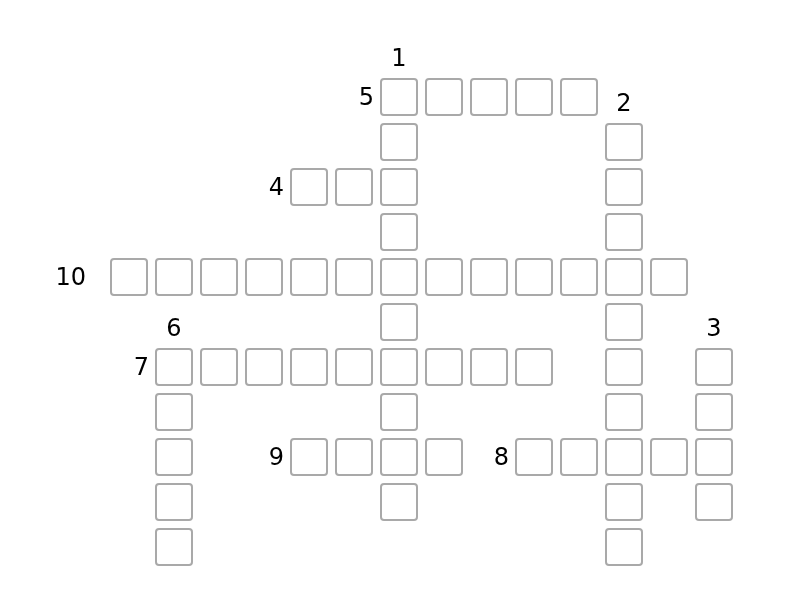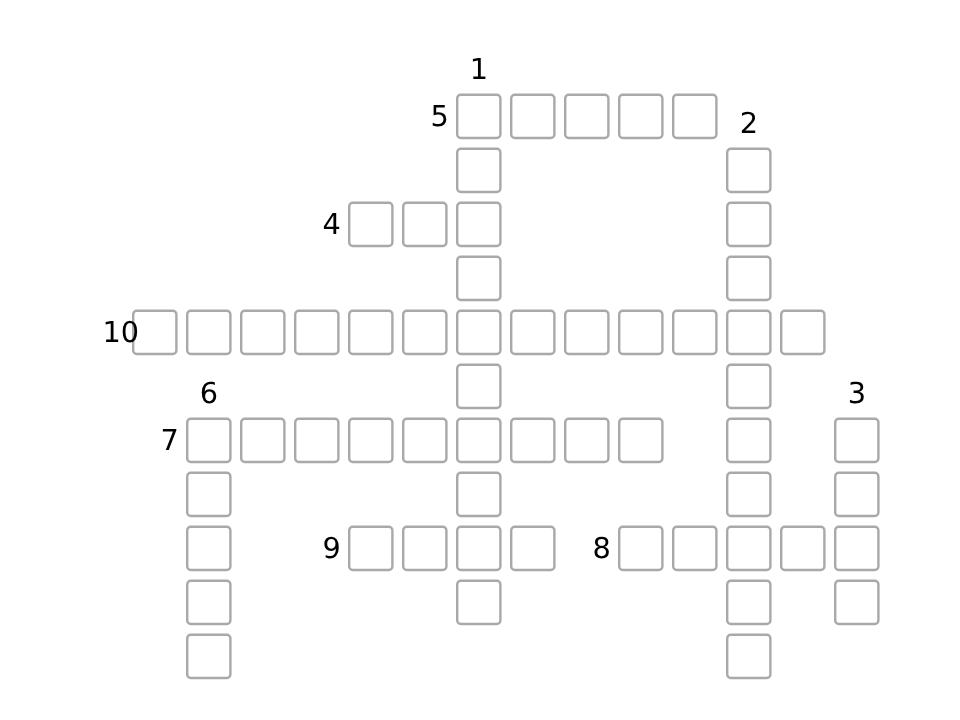--- a/index.html
+++ b/index.html
@@ -118,15 +118,15 @@
       <div class="cell" style="left: 650px; top: 258px;"></div>
       <div class="clue-number down" style="left: 380px; top: 44px;">1</div>
       <div class="clue-number down" style="left: 605px; top: 89px;">2</div>
       <div class="clue-number down" style="left: 695px; top: 314px;">3</div>
       <div class="clue-number across" style="left: 240px; top: 168px;">4</div>
       <div class="clue-number across" style="left: 330px; top: 78px;">5</div>
       <div class="clue-number down" style="left: 155px; top: 314px;">6</div>
       <div class="clue-number across" style="left: 105px; top: 348px;">7</div>
       <div class="clue-number across" style="left: 465px; top: 438px;">8</div>
       <div class="clue-number across" style="left: 240px; top: 438px;">9</div>
-      <div class="clue-number across" style="left: 72px; top: 258px;">10</div>
+      <div class="clue-number across" style="left: 42px; top: 258px;">10</div>
     </div>
 </div>
 
 </body></html>

